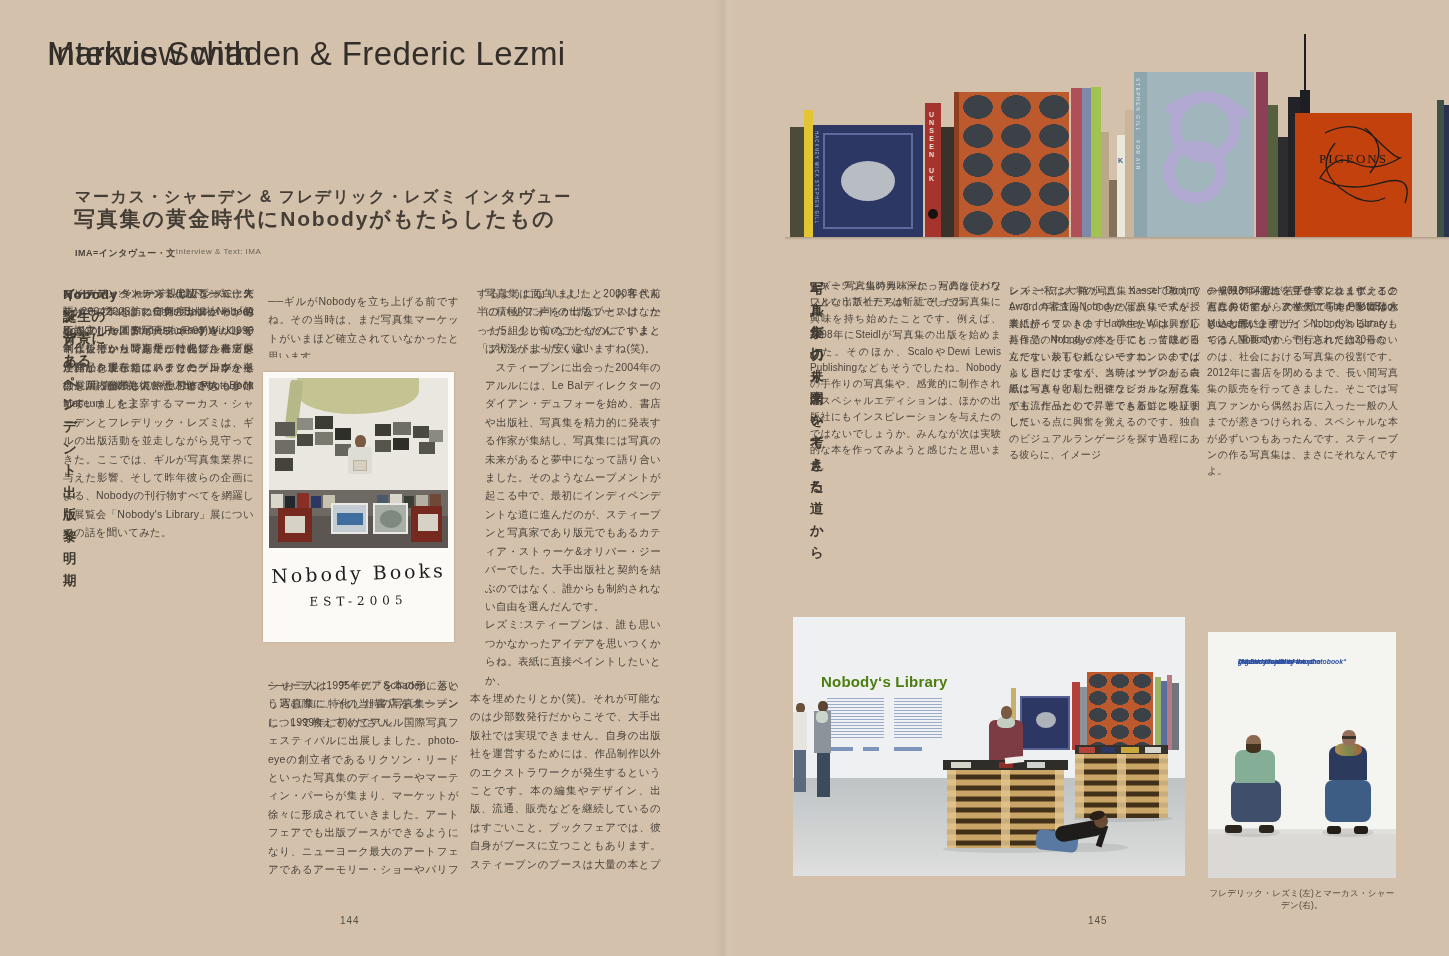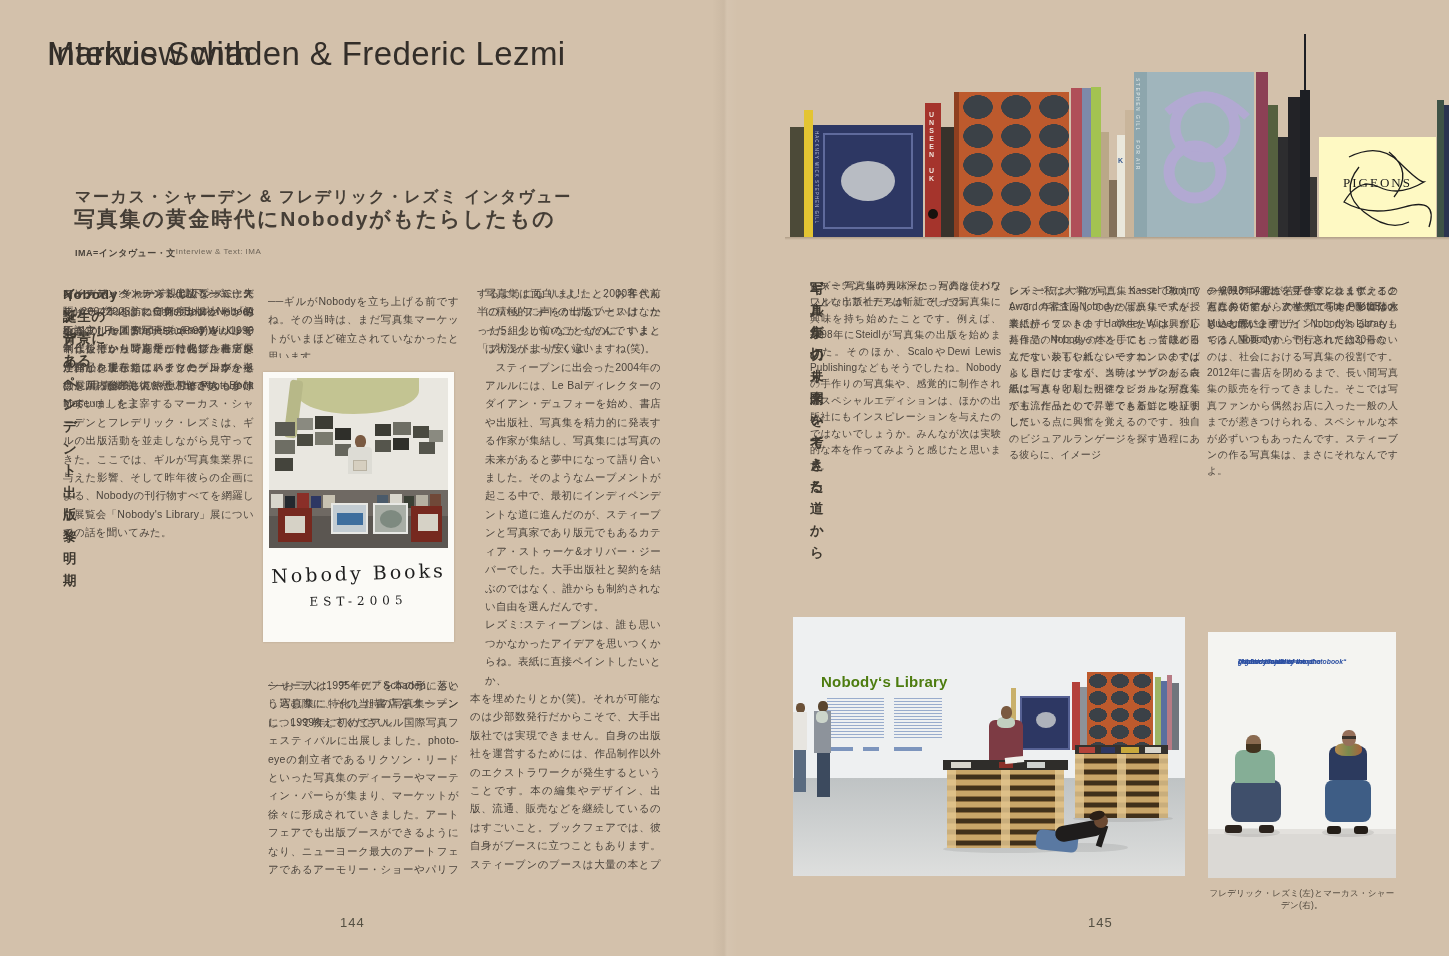--- a/index.html
+++ b/index.html
@@ -75,21 +75,21 @@
   #bk4 .t{left:3px;top:8px;color:#efe3da;font-size:7px;}
   #bk4 .dot{left:3px;bottom:18px;width:10px;height:10px;background:#17120e;border-radius:50%;}
   #bk6{left:169px;width:115px;height:145px;background:#bd5a2d;
        background-image:radial-gradient(ellipse 15px 12px at 19px 15px,#3b4147 97%,transparent 100%);
        background-size:38px 29px;border-left:5px solid #8e3f20;}
   #bk12{left:332px;width:9px;height:102px;background:#eae7db;}
   #bk12 .t{left:1px;top:22px;font-size:7px;color:#3c5b8e;font-weight:700;}
   #bk14{left:349px;width:120px;height:165px;background:#a0b5bc;border-left:13px solid #8da6ad;}
   #bk14 .sp{left:-12px;top:6px;color:#e3e8e6;font-size:5px;writing-mode:vertical-rl;text-orientation:mixed;letter-spacing:1.5px;white-space:pre;}
   #bk19:before{content:"";position:absolute;left:4px;top:-56px;width:2px;height:56px;background:#1d1f24;}
-  #bk21{left:534px;width:117px;height:100px;background:#fef9c3;overflow:hidden;}
+  #bk21{left:510px;width:117px;height:124px;background:#c2410c;overflow:hidden;}
   #bk21 .t{left:0;right:0;top:38px;text-align:center;font-family:"Liberation Serif",serif;
            font-size:13px;letter-spacing:2px;color:#191919;}
   #bk21 svg{left:0;top:0;}
 
   
   #exh{left:793px;top:617px;width:392px;height:259px;background:#eef0f1;overflow:hidden;}
   .exfloor{left:0;right:0;bottom:0;height:98px;background:linear-gradient(#bfc3c4,#dedfde);}
   .extitle{left:28px;top:56px;font-size:15px;font-weight:700;color:#4d7c0f;letter-spacing:.2px;}
   .tb{background:repeating-linear-gradient(180deg,#8aa0c6 0 1px,transparent 1px 3px);opacity:.85;}
   .tb1{left:34px;top:81px;width:57px;height:40px;}
@@ -148,21 +148,21 @@
   .m2-s{left:127px;top:111px;width:27px;height:13px;background:linear-gradient(90deg,#b78a4e,#7a8a4e 50%,#a8623c);border-radius:40%;}
   .m2-b{left:121px;top:114px;width:38px;height:34px;background:#2c3a5e;border-radius:8px 8px 0 0;}
   .m2-l{left:117px;top:148px;width:46px;height:42px;background:#3e5d85;border-radius:8px;}
   .m2-f1{left:119px;top:194px;width:14px;height:8px;background:#241e18;border-radius:3px;}
   .m2-f2{left:146px;top:194px;width:14px;height:8px;background:#241e18;border-radius:3px;}
 
   
   .cap{font-size:8.5px;color:#4e463b;letter-spacing:.3px;}
   #cap1{left:793px;top:883px;width:392px;text-align:right;}
   #cap2{left:1208px;top:888px;width:188px;text-align:center;}
-  .folio{font-size:13px;color:#555043;letter-spacing:1px;}
+  .folio{font-size:10px;color:#555043;letter-spacing:1px;}
   #pn144{left:340px;top:915px;}
   #pn145{left:1088px;top:915px;}
   .fold{left:712px;top:0;width:26px;height:956px;
         background:linear-gradient(90deg,rgba(0,0,0,0) 0,rgba(60,45,30,.05) 46%,rgba(255,255,255,.05) 58%,rgba(0,0,0,0) 100%);}
 </style>
 </head>
 <body>
 
 <div id="spread">
 

